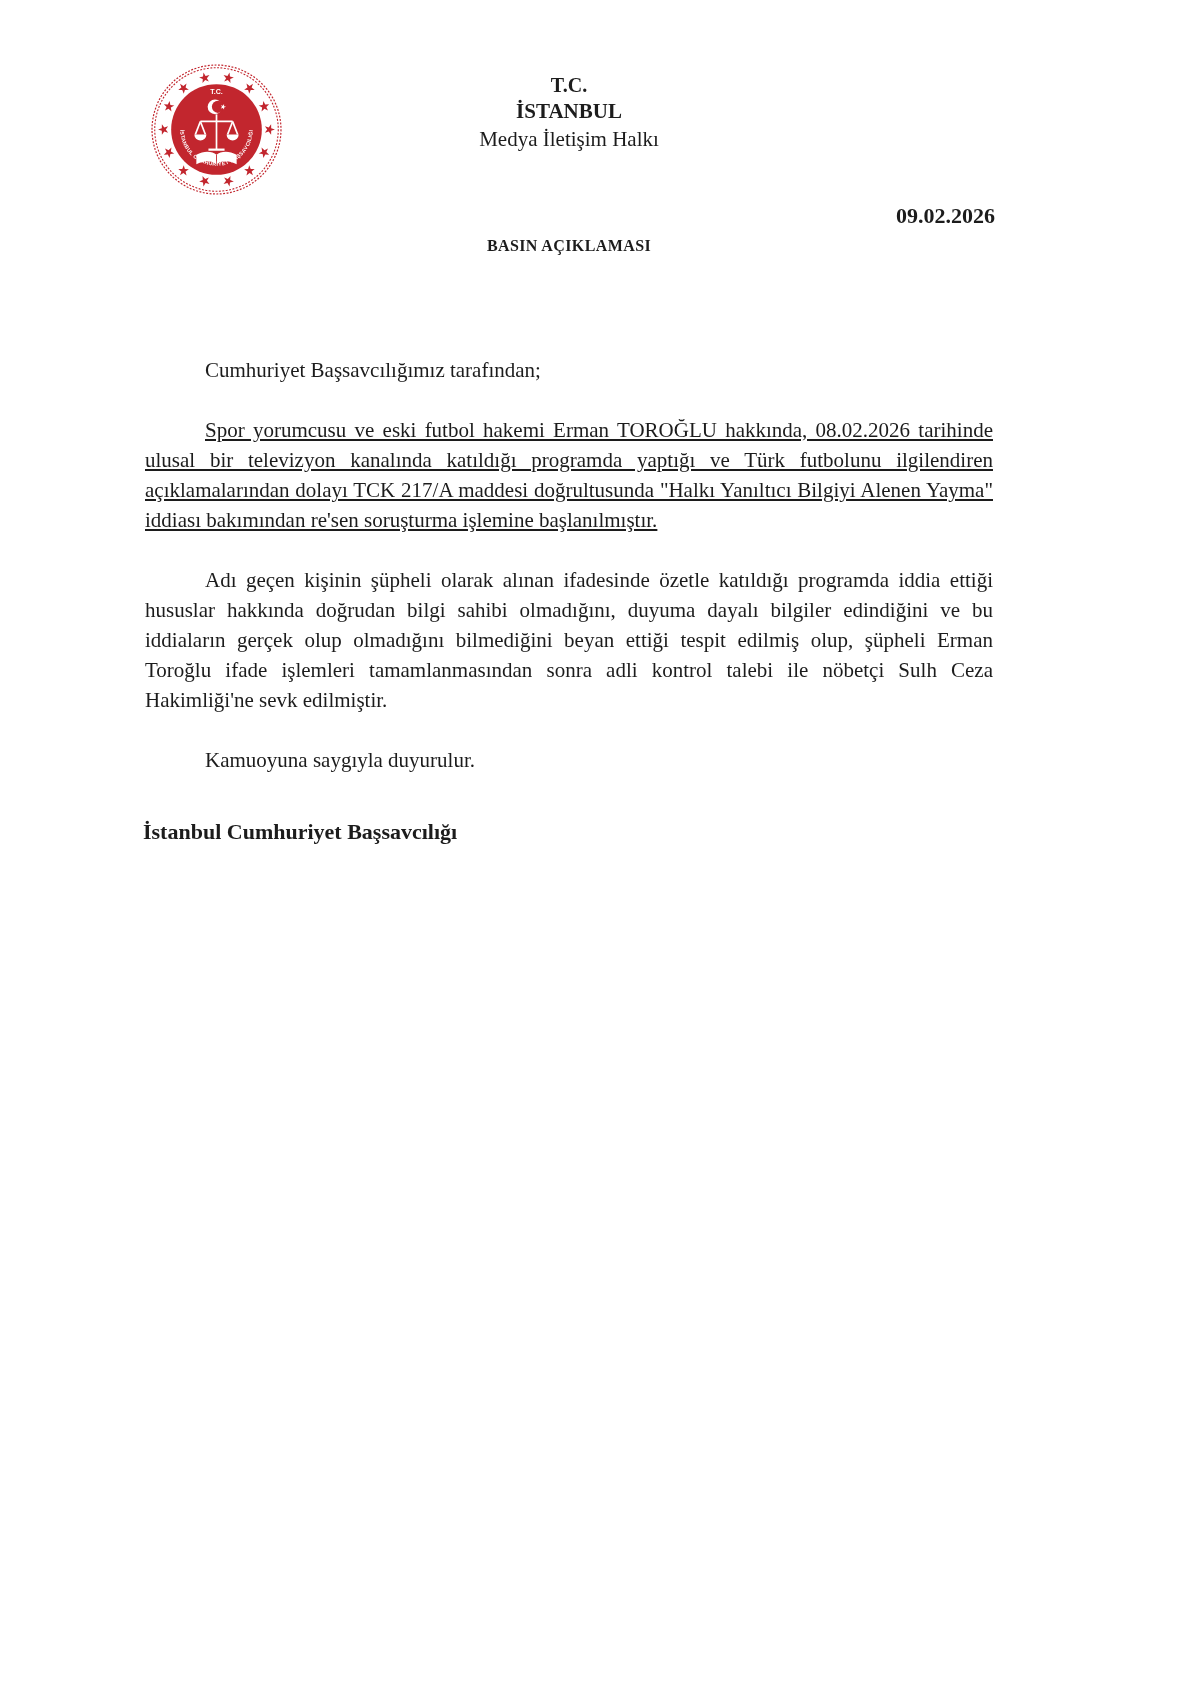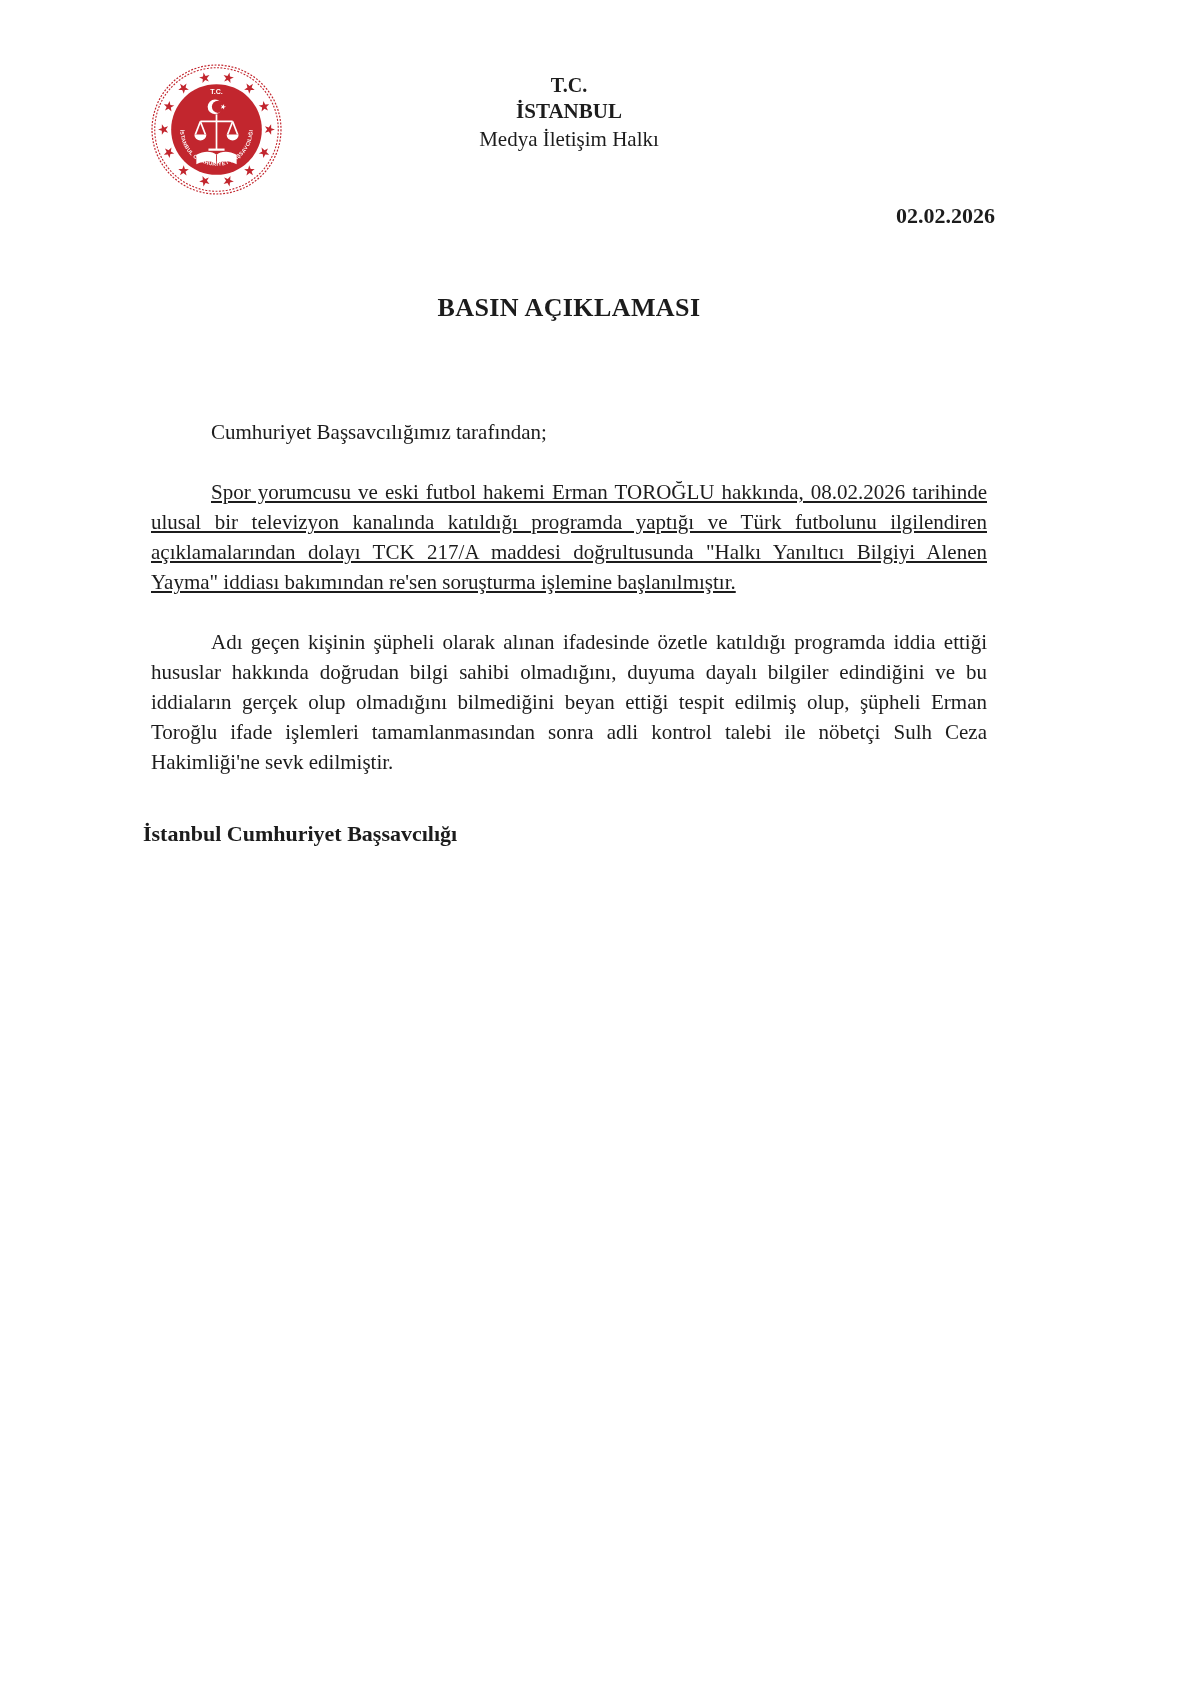--- a/index.html
+++ b/index.html
@@ -38,29 +38,28 @@
     padding: 0 205px 0 143px;
   }
   .date {
     margin-top: 47px;
     text-align: right;
     font-size: 22px;
     font-weight: bold;
     line-height: 30px;
   }
   .doc-title {
-    margin-top: 62px;
     text-align: center;
-    font-size: 26px;
+    font-size: 16px;
     font-weight: bold;
     line-height: 30px;
     letter-spacing: 0.4px;
   }
   p.body-par {
-    margin: 8px;
+    margin: 2px;
     font-size: 21px;
     line-height: 30px;
     text-align: justify;
     text-indent: 60px;
   }
   p.par-1 { margin-top: 94px; }
   p.par-2 { margin-top: 30px; text-decoration: underline; }
   p.par-3 { margin-top: 30px; }
   p.par-4 { margin-top: 30px; }
   .signature {
@@ -138,23 +137,24 @@
     </text>
   </svg>
 
   <div class="letterhead">
     <div class="head-l1">T.C.</div>
     <div class="head-l2">İSTANBUL</div>
     <div class="head-l4">Medya İletişim Halkı</div>
   </div>
 
   <div class="content">
-    <div class="date">02.02.2026</div>
+    <div class="date">09.02.2026</div>
     <div class="doc-title">BASIN AÇIKLAMASI</div>
 
     <p class="body-par par-1">Cumhuriyet Başsavcılığımız tarafından;</p>
     <p class="body-par par-2">Spor yorumcusu ve eski futbol hakemi Erman TOROĞLU hakkında, 08.02.2026 tarihinde ulusal bir televizyon kanalında katıldığı programda yaptığı ve Türk futbolunu ilgilendiren açıklamalarından dolayı TCK 217/A maddesi doğrultusunda "Halkı Yanıltıcı Bilgiyi Alenen Yayma" iddiası bakımından re'sen soruşturma işlemine başlanılmıştır.</p>
     <p class="body-par par-3">Adı geçen kişinin şüpheli olarak alınan ifadesinde özetle katıldığı programda iddia ettiği hususlar hakkında doğrudan bilgi sahibi olmadığını, duyuma dayalı bilgiler edindiğini ve bu iddiaların gerçek olup olmadığını bilmediğini beyan ettiği tespit edilmiş olup, şüpheli Erman Toroğlu ifade işlemleri tamamlanmasından sonra adli kontrol talebi ile nöbetçi Sulh Ceza Hakimliği'ne sevk edilmiştir.</p>
+    <p class="body-par par-4">Kamuoyuna saygıyla duyurulur.</p>
 
     <div class="signature">İstanbul Cumhuriyet Başsavcılığı</div>
   </div>
 
 </div>
 
 </body></html>

